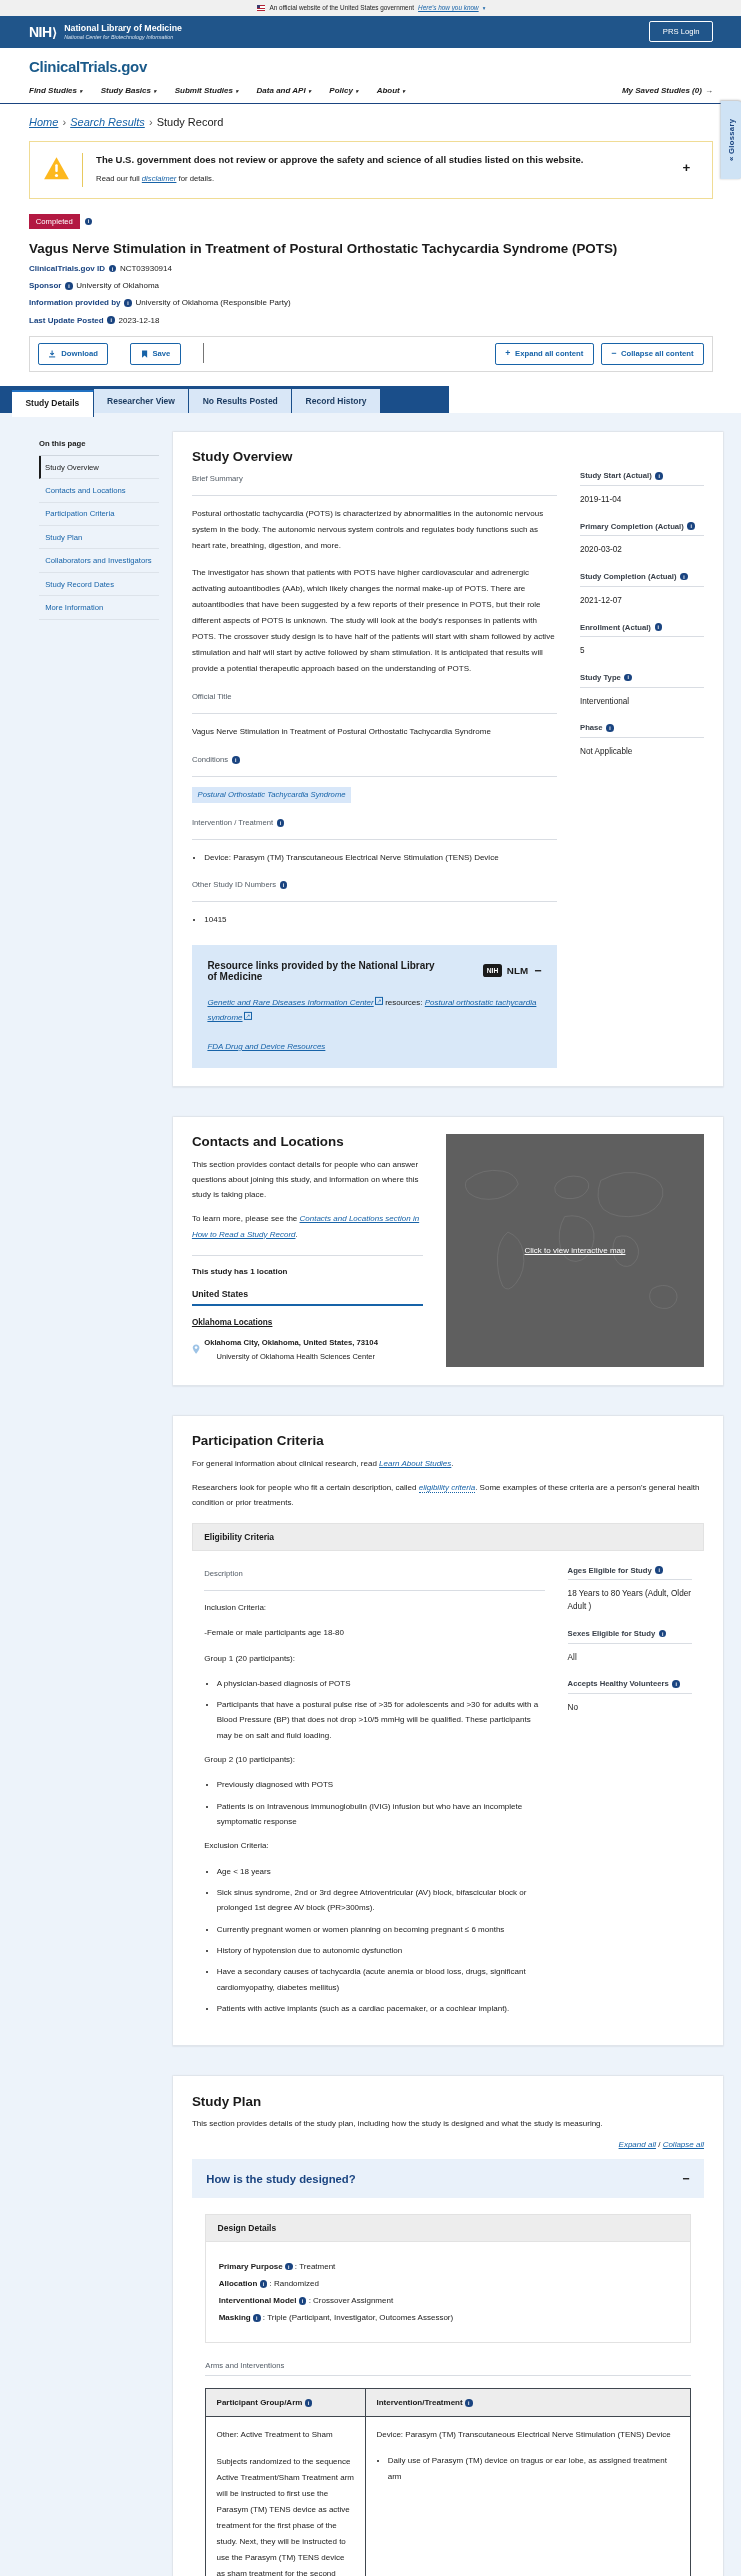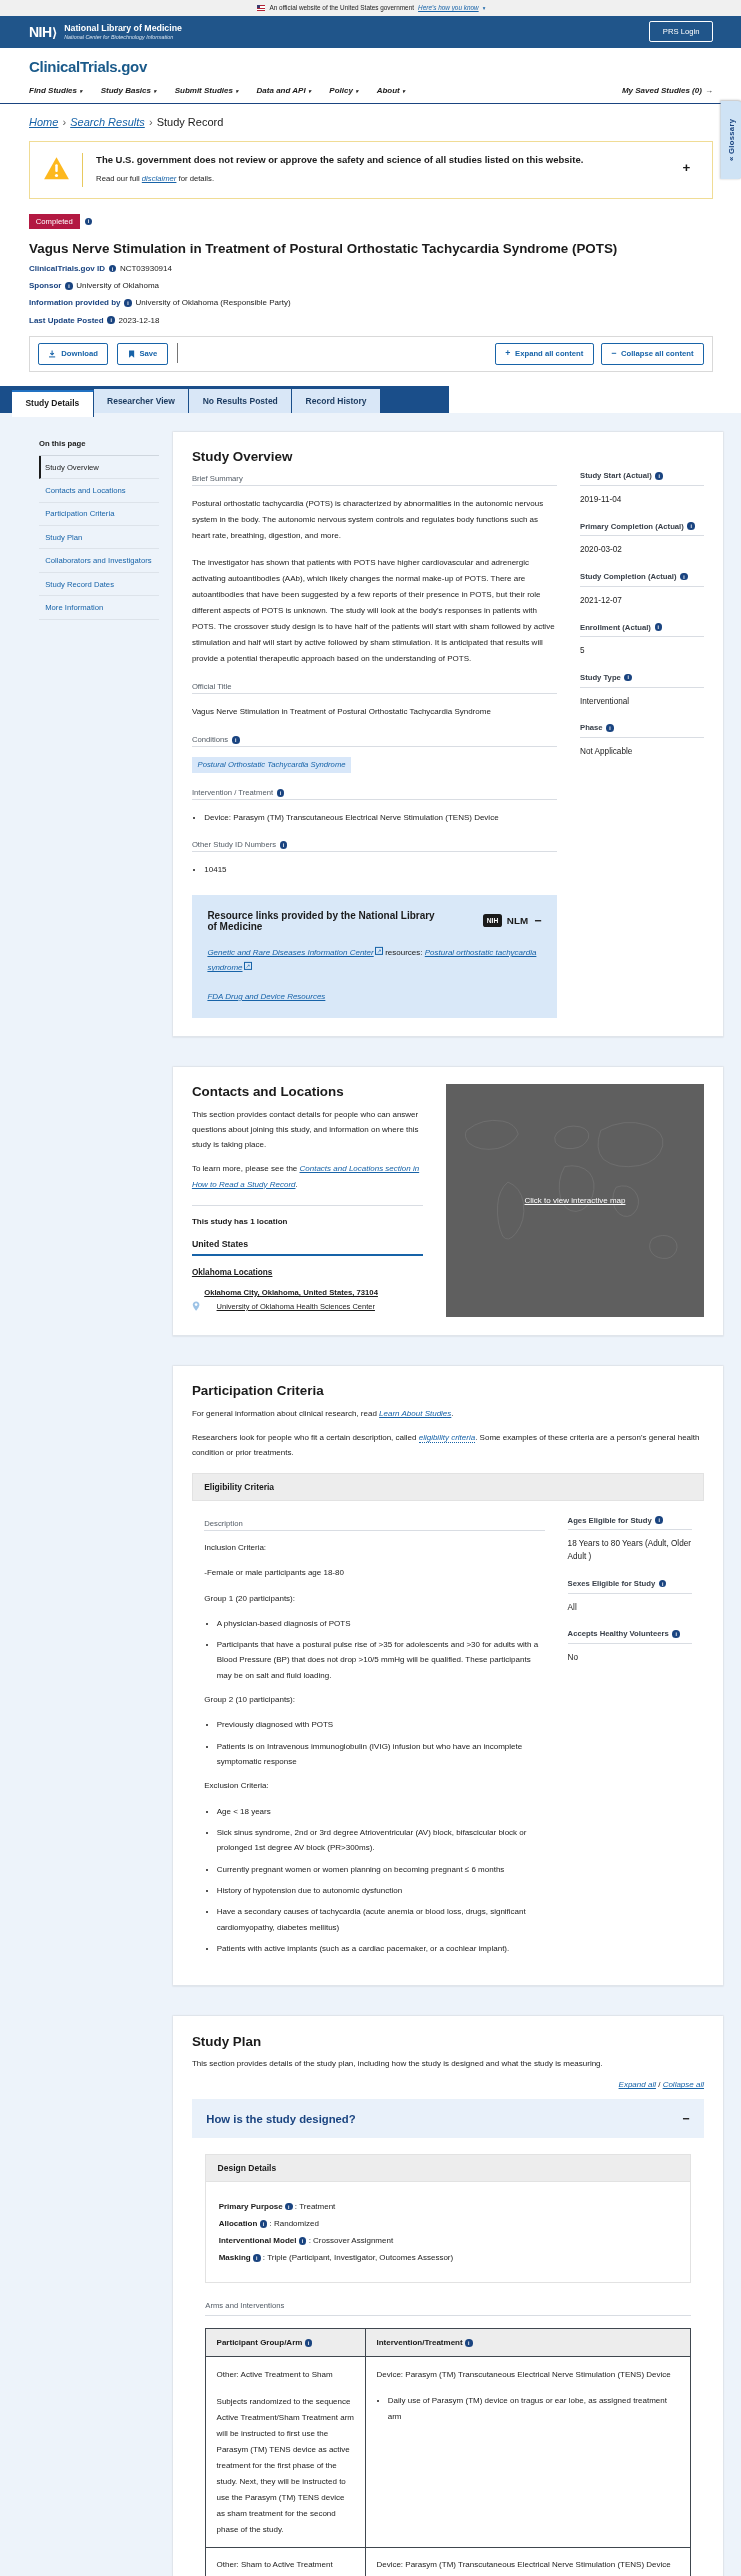--- a/index.html
+++ b/index.html
@@ -56,21 +56,21 @@
 
   
   .status-row { padding:0 29px; margin-top:15.5px; display:flex; align-items:center; gap:5.2px; }
   .badge { background:#b31942; color:#fff; font-size:7.7px; padding:2.6px 6.7px; }
   .info-icon { display:inline-flex; align-items:center; justify-content:center; width:7.7px; height:7.7px; border-radius:50%; background:#1a4480; color:#fff; font-size:5.2px; font-weight:bold; font-style:normal; flex-shrink:0; vertical-align:middle; }
   .study-title { padding:0 29px; font-size:13.4px; font-weight:bold; margin:12.4px 0 3.1px; }
   .meta-row { padding:0 29px; margin:8.2px 0; font-size:8px; display:flex; align-items:center; gap:3.6px; }
   .meta-label { color:#1a4480; font-weight:bold; }
 
   
-  .toolbar { margin:11.3px 29px 0; border:0.5px solid #d9d9d9; padding:6.2px 8.2px; display:flex; align-items:flex-start; gap:9px; }
+  .toolbar { margin:11.3px 29px 0; border:0.5px solid #d9d9d9; padding:6.2px 8.2px; display:flex; align-items:flex-start; gap:22px; }
   .btn-outline { border:0.5px solid #1763a8; color:#1763a8; background:#fff; border-radius:2.1px; padding:5.2px 9.3px; font-size:7.7px; font-weight:bold; display:inline-flex; align-items:center; gap:4.6px; font-family:inherit; }
   .tb-divider { width:0.5px; height:19.6px; background:#757575; }
   .toolbar-right { margin-left:auto; display:flex; gap:7.2px; }
   .btn-glyph { font-size:8.8px; line-height:1; }
 
   
   .tab-band { margin-top:14.4px; background:#1a4e8a; width:449px; height:27px; display:flex; align-items:flex-end; padding-left:12px; position:relative; z-index:2; }
   .tab { background:#d9e7f7; color:#1b3a5f; font-weight:bold; font-size:8.5px; padding:0 13.4px; height:24px; display:flex; align-items:center; border-right:1px solid #1a4e8a; }
   .tab.active { background:#fff; color:#1b1b1b; border-top:2.6px solid #2272c3; height:27px; margin-bottom:-4.1px; padding-bottom:3.1px; }
 
@@ -83,21 +83,21 @@
   .main-col { flex:1; min-width:0; }
 
   .card { background:#fff; border:0.5px solid #e0e5eb; border-radius:1.5px; padding:17.5px 18.5px; margin-bottom:29px; box-shadow:0 0.5px 1.5px rgba(0,0,0,.06); }
   .card h2 { font-size:13.4px; margin:0 0 7.2px; }
   .section-desc { line-height:1.9; margin:0 0 9.3px; }
 
   .two-col { display:flex; gap:23px; }
   .col-main { flex:1; min-width:0; }
   .col-rail { width:124px; flex-shrink:0; }
 
-  .field-label { color:#535c66; font-size:7.7px; padding-bottom:2px; border-bottom:0.5px solid #d9dde3; margin:15.5px 0 9.3px; display:flex; align-items:center; gap:3.6px;text-align:right; }
+  .field-label { color:#535c66; font-size:7.7px; padding-bottom:12px; border-bottom:0.5px solid #d9dde3; margin:15.5px 0 9.3px; display:flex; align-items:center; gap:3.6px;text-align:right; }
   .field-label:first-child { margin-top:3.1px; }
   .body-text { line-height:2.0; margin:0 0 11.3px; }
   .chip { background:#d8e7f9; color:#1763a8; padding:3.6px 5.7px; display:inline-block; font-size:7.7px; }
   ul.plain-bullets { margin:3.1px 0 5.2px; padding-left:12.4px; }
   ul.plain-bullets li { margin:6.2px 0; line-height:1.9; }
 
   .rail-item { margin-bottom:15.5px; }
   .rail-label { font-weight:bold; font-size:7.7px; color:#39404a; padding-bottom:4.6px; border-bottom:0.5px solid #d9dde3; margin-bottom:7.2px; display:flex; align-items:center; gap:3.6px; }
   .rail-value { font-size:8.2px; line-height:1.6; }
 
@@ -110,21 +110,21 @@
   .res-minus { margin-left:auto; font-size:12.4px; font-weight:bold; }
   .resource-line { margin-top:13.4px; font-size:8px; line-height:1.9; }
   .res-link { color:#1763a8; text-decoration:underline; }
   .ext { font-size:5.7px; color:#1763a8; border:0.5px solid #1763a8; padding:0 0.5px; line-height:1.1; display:inline-block; margin-left:1.5px; transform:translateY(-2.1px); }
 
   
   .loc-hr { border:none; border-top:0.5px solid #d9dde3; margin:13.4px 0 11.3px; }
   .loc-count { font-weight:bold; font-size:8px; margin-bottom:12.4px; }
   .country { font-weight:bold; font-size:8.8px; padding-bottom:5.2px; border-bottom:2.1px solid #1763a8; margin-bottom:12.4px; }
   .state-group { font-weight:bold; font-size:8.2px; text-decoration:underline; margin-bottom:10.3px; }
-  .pin-row { display:flex; gap:4.1px; align-items:flex-end;text-decoration:underline; }
+  .pin-row { display:flex; gap:4.1px; align-items:center; }
   .loc-line { font-weight:bold; font-size:7.7px; }
   .loc-facility { font-size:7.5px; margin:5.2px 0 0 12.4px; }
   .map-box { width:258px; height:233px; background:#5f5f5f; flex-shrink:0; position:relative; display:flex; align-items:center; justify-content:center; overflow:hidden; }
   .map-box svg { position:absolute; inset:0; }
   .map-label { position:relative; color:#fff; text-decoration:underline; font-size:8px; z-index:1; }
 
   
   .dotted-link { color:#1763a8; border-bottom:1px dotted #1763a8; }
   .link { color:#1763a8; text-decoration:underline; }
   .gray-box-header { background:#ededed; border:0.5px solid #e2e2e2; padding:8.2px 11.3px; font-weight:bold; font-size:8.5px; }

